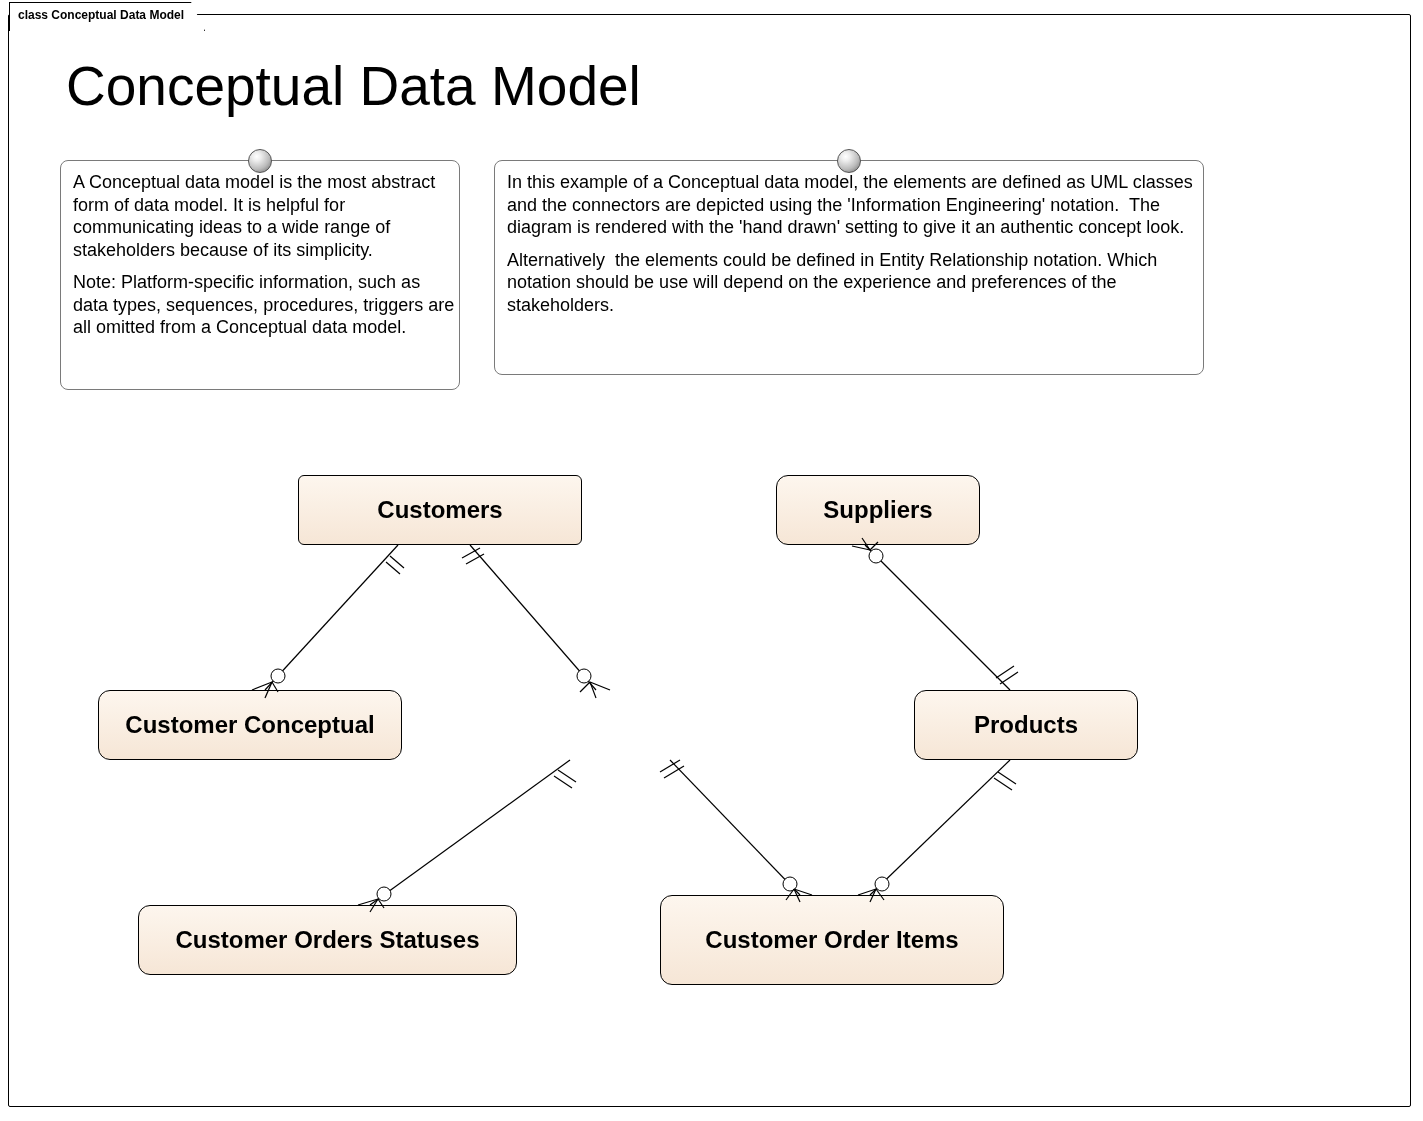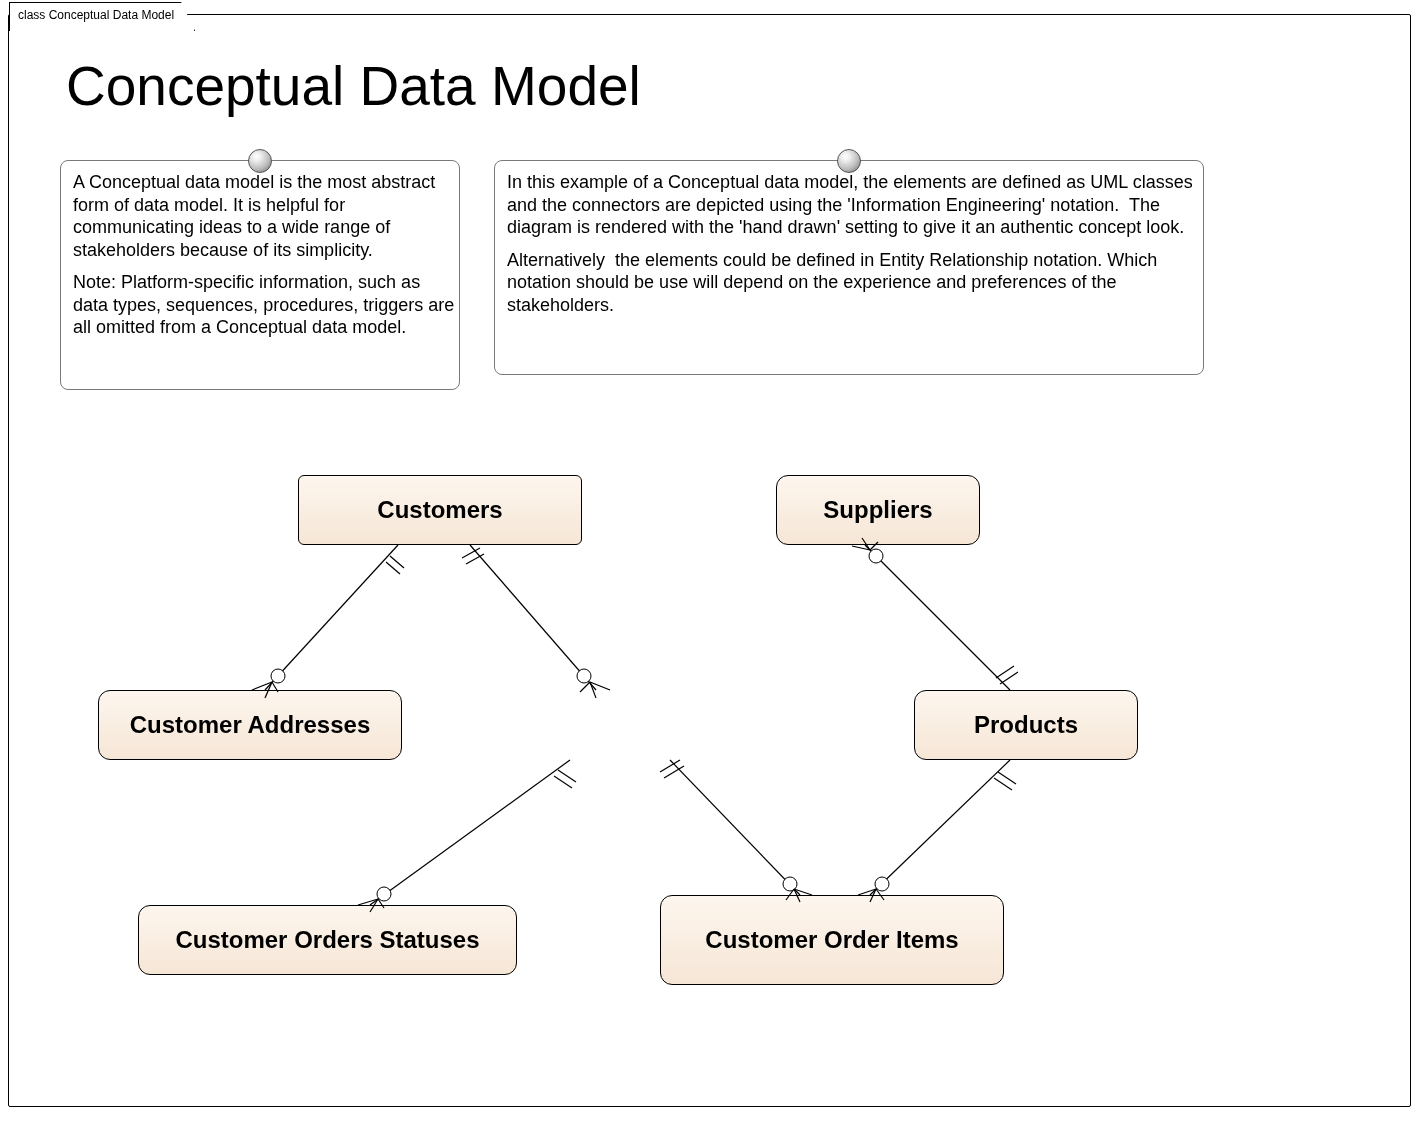--- a/index.html
+++ b/index.html
@@ -30,21 +30,21 @@
   .tab {
     position: absolute;
     left: 9px;
     top: 2px;
     height: 24px;
     background: #fff;
     border: 1px solid #000;
     border-bottom: none;
     padding: 2px 20px 2px 8px;
     font-size: 12px;
-    font-weight: normal;
+    font-weight: bold;
     color: #000;
     line-height: 20px;
     clip-path: polygon(0 0, calc(100% - 14px) 0, 100% 100%, 0 100%);
   }
   .title {
     position: absolute;
     left: 66px;
     top: 54px;
     font-size: 55px;
     font-weight: 500;
@@ -129,21 +129,21 @@
 
   <div class="entity" style="left:298px; top:475px; width:284px; height:70px;border-radius:6px;">
     <span>Customers</span>
   </div>
 
   <div class="entity" style="left:776px; top:475px; width:204px; height:70px;">
     <span>Suppliers</span>
   </div>
 
   <div class="entity" style="left:98px; top:690px; width:304px; height:70px;">
-    <span>Customer Addresses</span>
+    <span>Customer Conceptual</span>
   </div>
 
 
   <div class="entity" style="left:914px; top:690px; width:224px; height:70px;">
     <span>Products</span>
   </div>
 
   <div class="entity" style="left:138px; top:905px; width:379px; height:70px;">
     <span>Customer Orders Statuses</span>
   </div>

